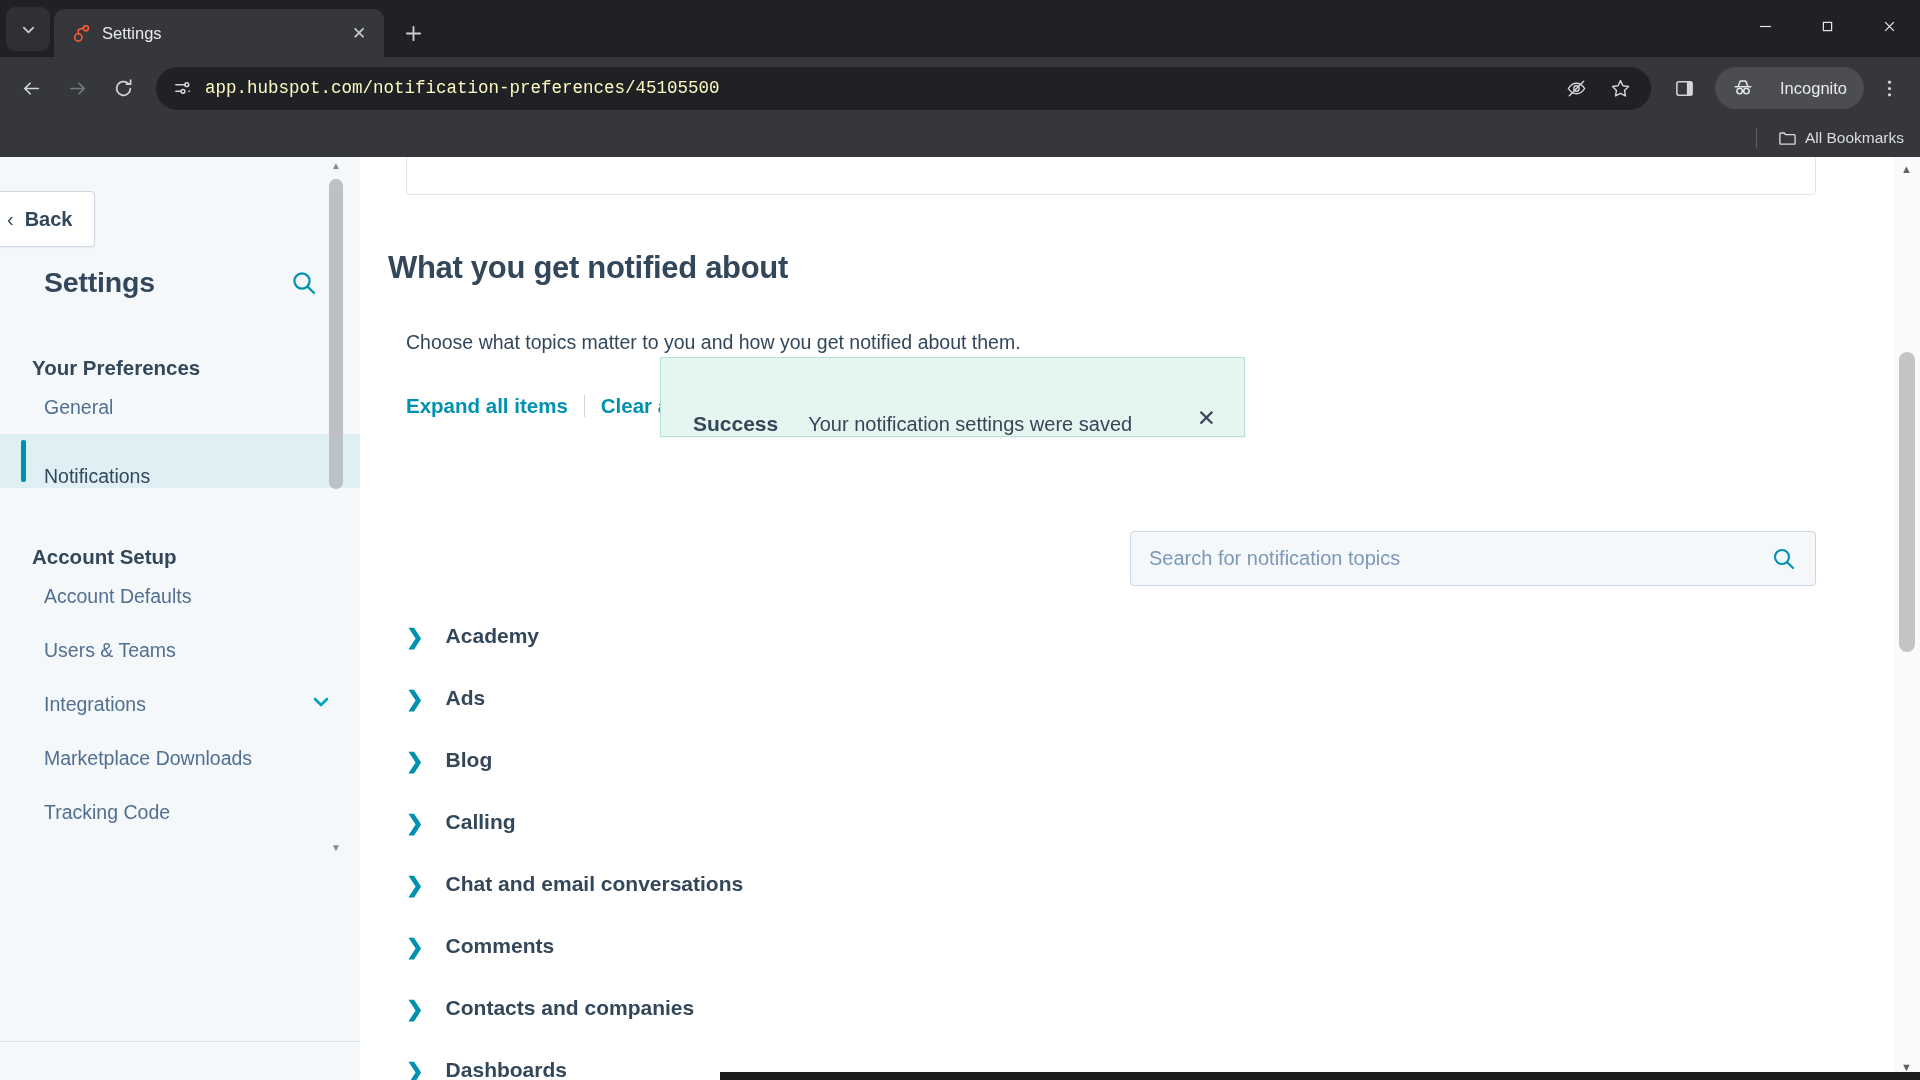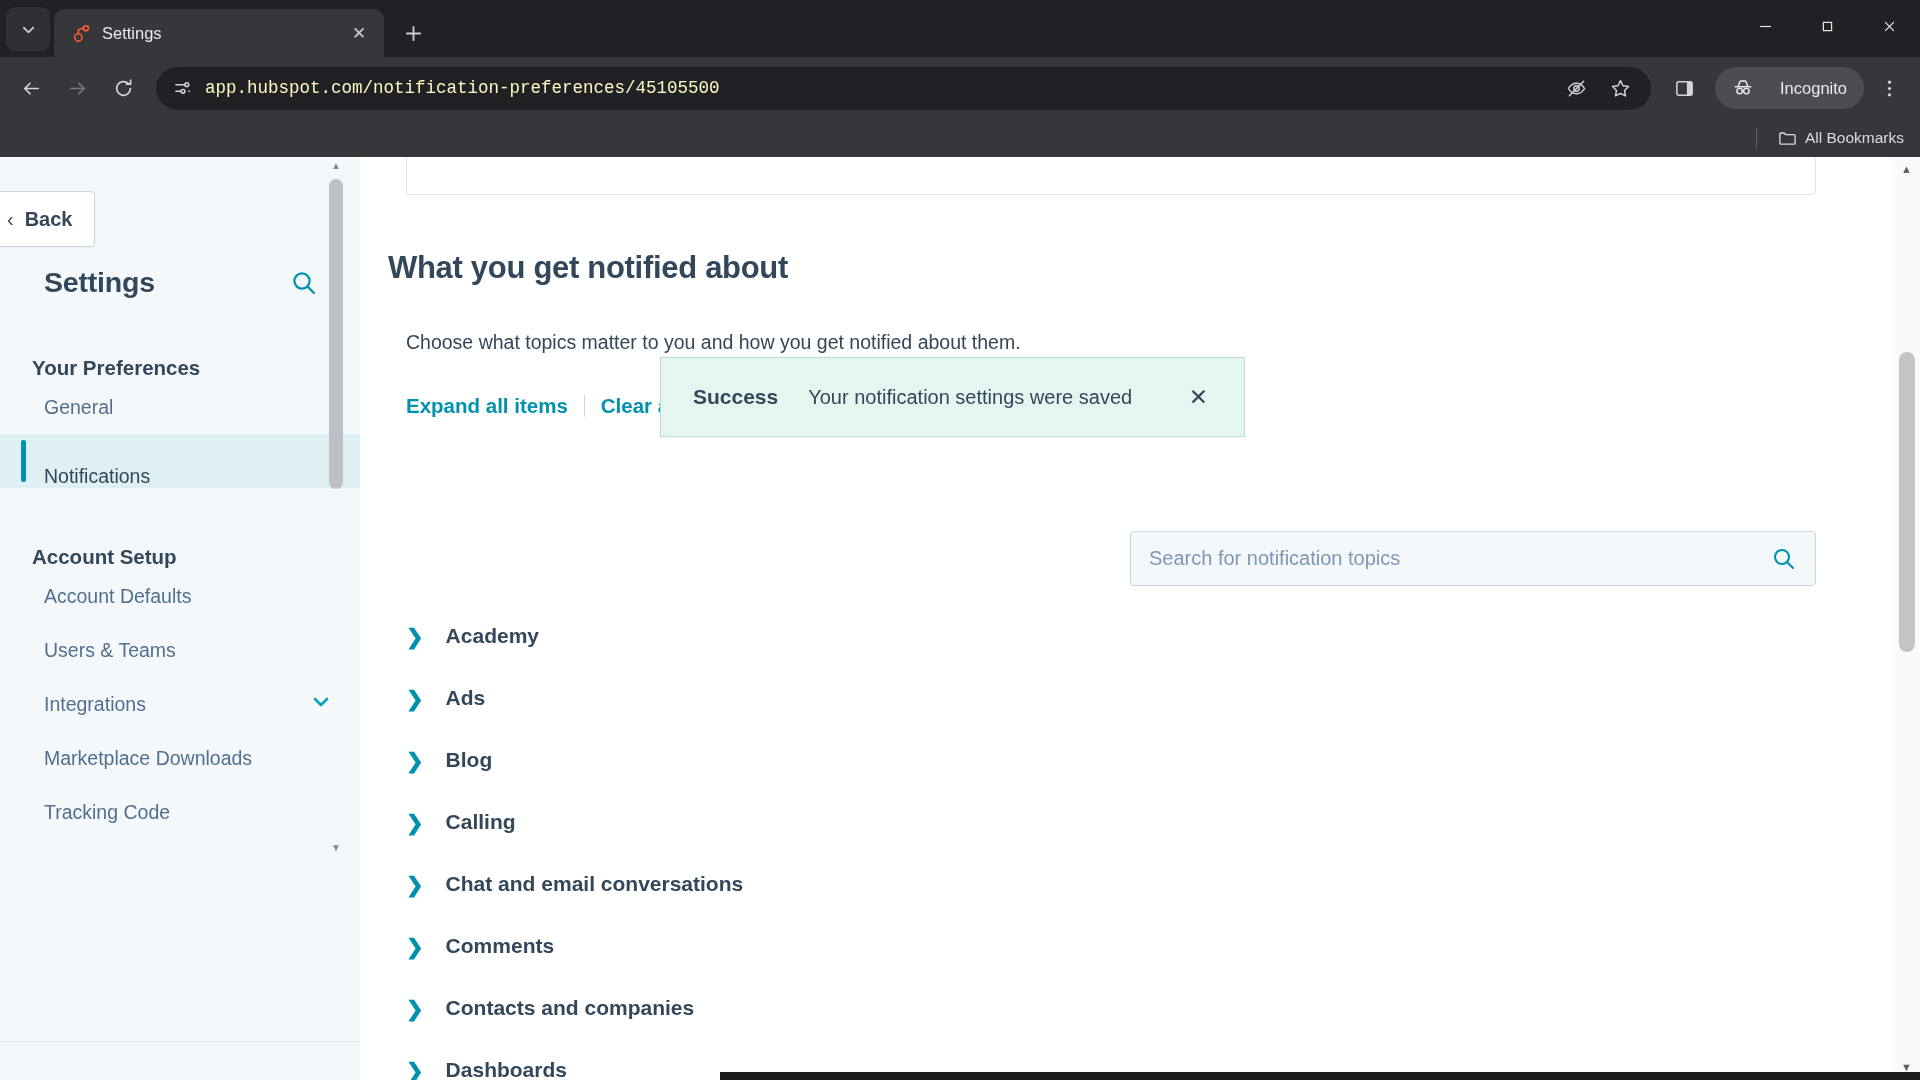--- a/index.html
+++ b/index.html
@@ -217,21 +217,21 @@
   .ms-thumb {
     position: absolute; top: 170px; left: 0; width: 16px; height: 300px;
     background: #c4c4c4; border-radius: 9px; cursor: pointer;
   }
 
   
   .toast {
     position: absolute; left: 660px; top: 200px;
     width: 585px; height: 80px;
     background: #e5f5f0; border: 1px solid #b7e0d6;
-    display: flex; align-items: center; padding: 0 30px 0 32px;
+    display: flex; align-items: flex-end; padding: 0 22px 0 32px;
     box-shadow: 0 1px 3px rgba(0,0,0,.05);
   }
   .toast-title { color: #33475b; font-size: 21px; font-weight: 700; }
   .toast-msg { color: #33475b; font-size: 20px; margin-left: 30px; flex: 1; }
   .toast-close {
     color: #33475b; font-size: 23px; cursor: pointer; line-height: 1;
     padding: 6px; font-weight: 300;
   }
 
   .bottom-strip {

